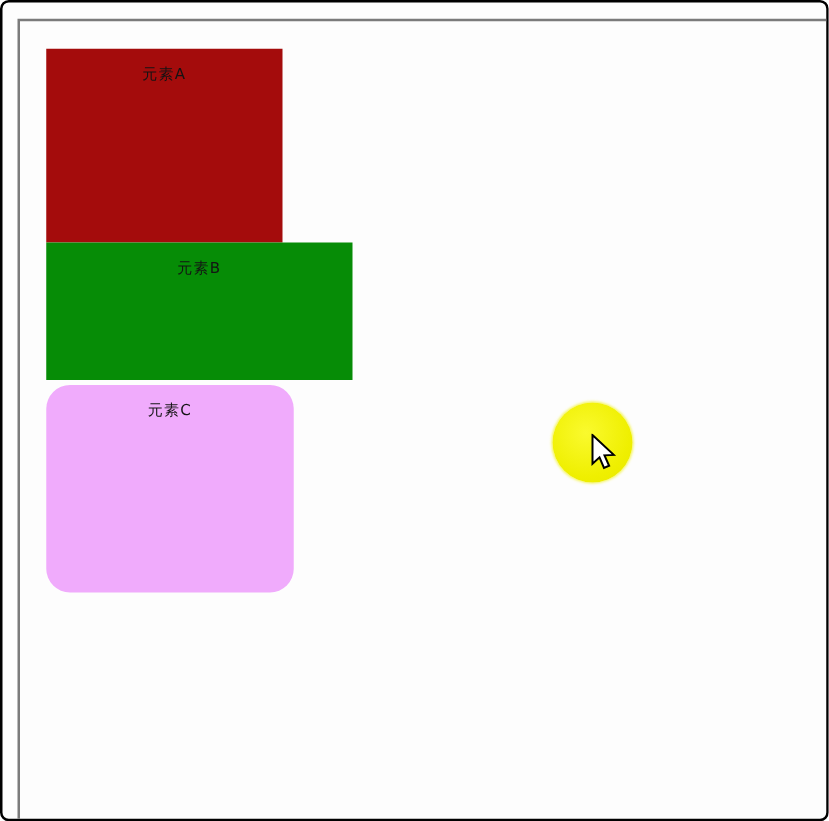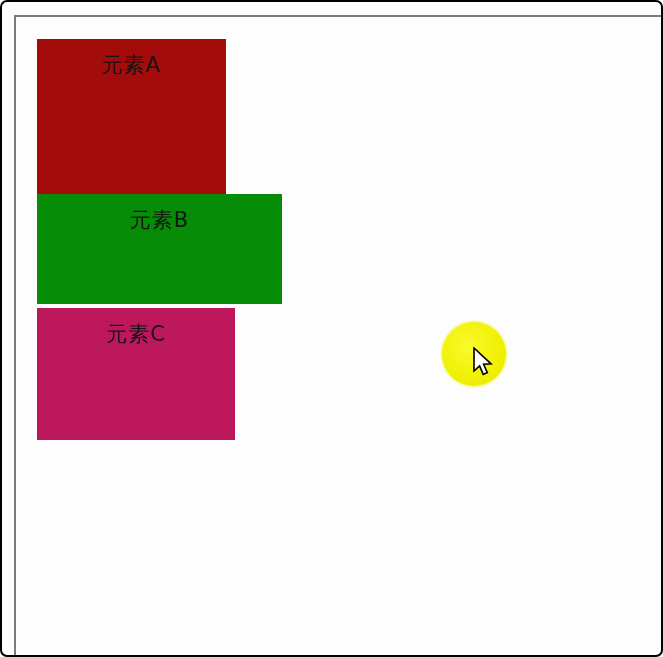--- a/index.html
+++ b/index.html
@@ -29,21 +29,21 @@
     background: transparent;
   }
   .box {
     position: absolute;
     box-sizing: border-box;
     text-align: center;
   }
   .box-label {
     display: block;
     padding-top: 12px;
-    font-size: 21px;
+    font-size: 12px;
     color: #141414;
     letter-spacing: 1px;
   }
   .box-a {
     left: 21px;
     top: 22px;
     width: 189px;
     height: 155px;
     background: #a40c0c;
   }
@@ -51,22 +51,23 @@
     left: 21px;
     top: 177px;
     width: 245px;
     height: 110px;
     background: #068c06;
   }
   .box-c {
     left: 21px;
     top: 291px;
     width: 198px;
-    height: 132px;
-    background: #be185d;
+    height: 166px;
+    background: #f0abfc;
+    border-radius: 19px;
   }
   .box-d {
     left: 21px;
     top: 421px;
     width: 193px;
     height: 138px;
     background: #fbfb00;
     border: 2px solid #d40000;
   }
   .ball {

